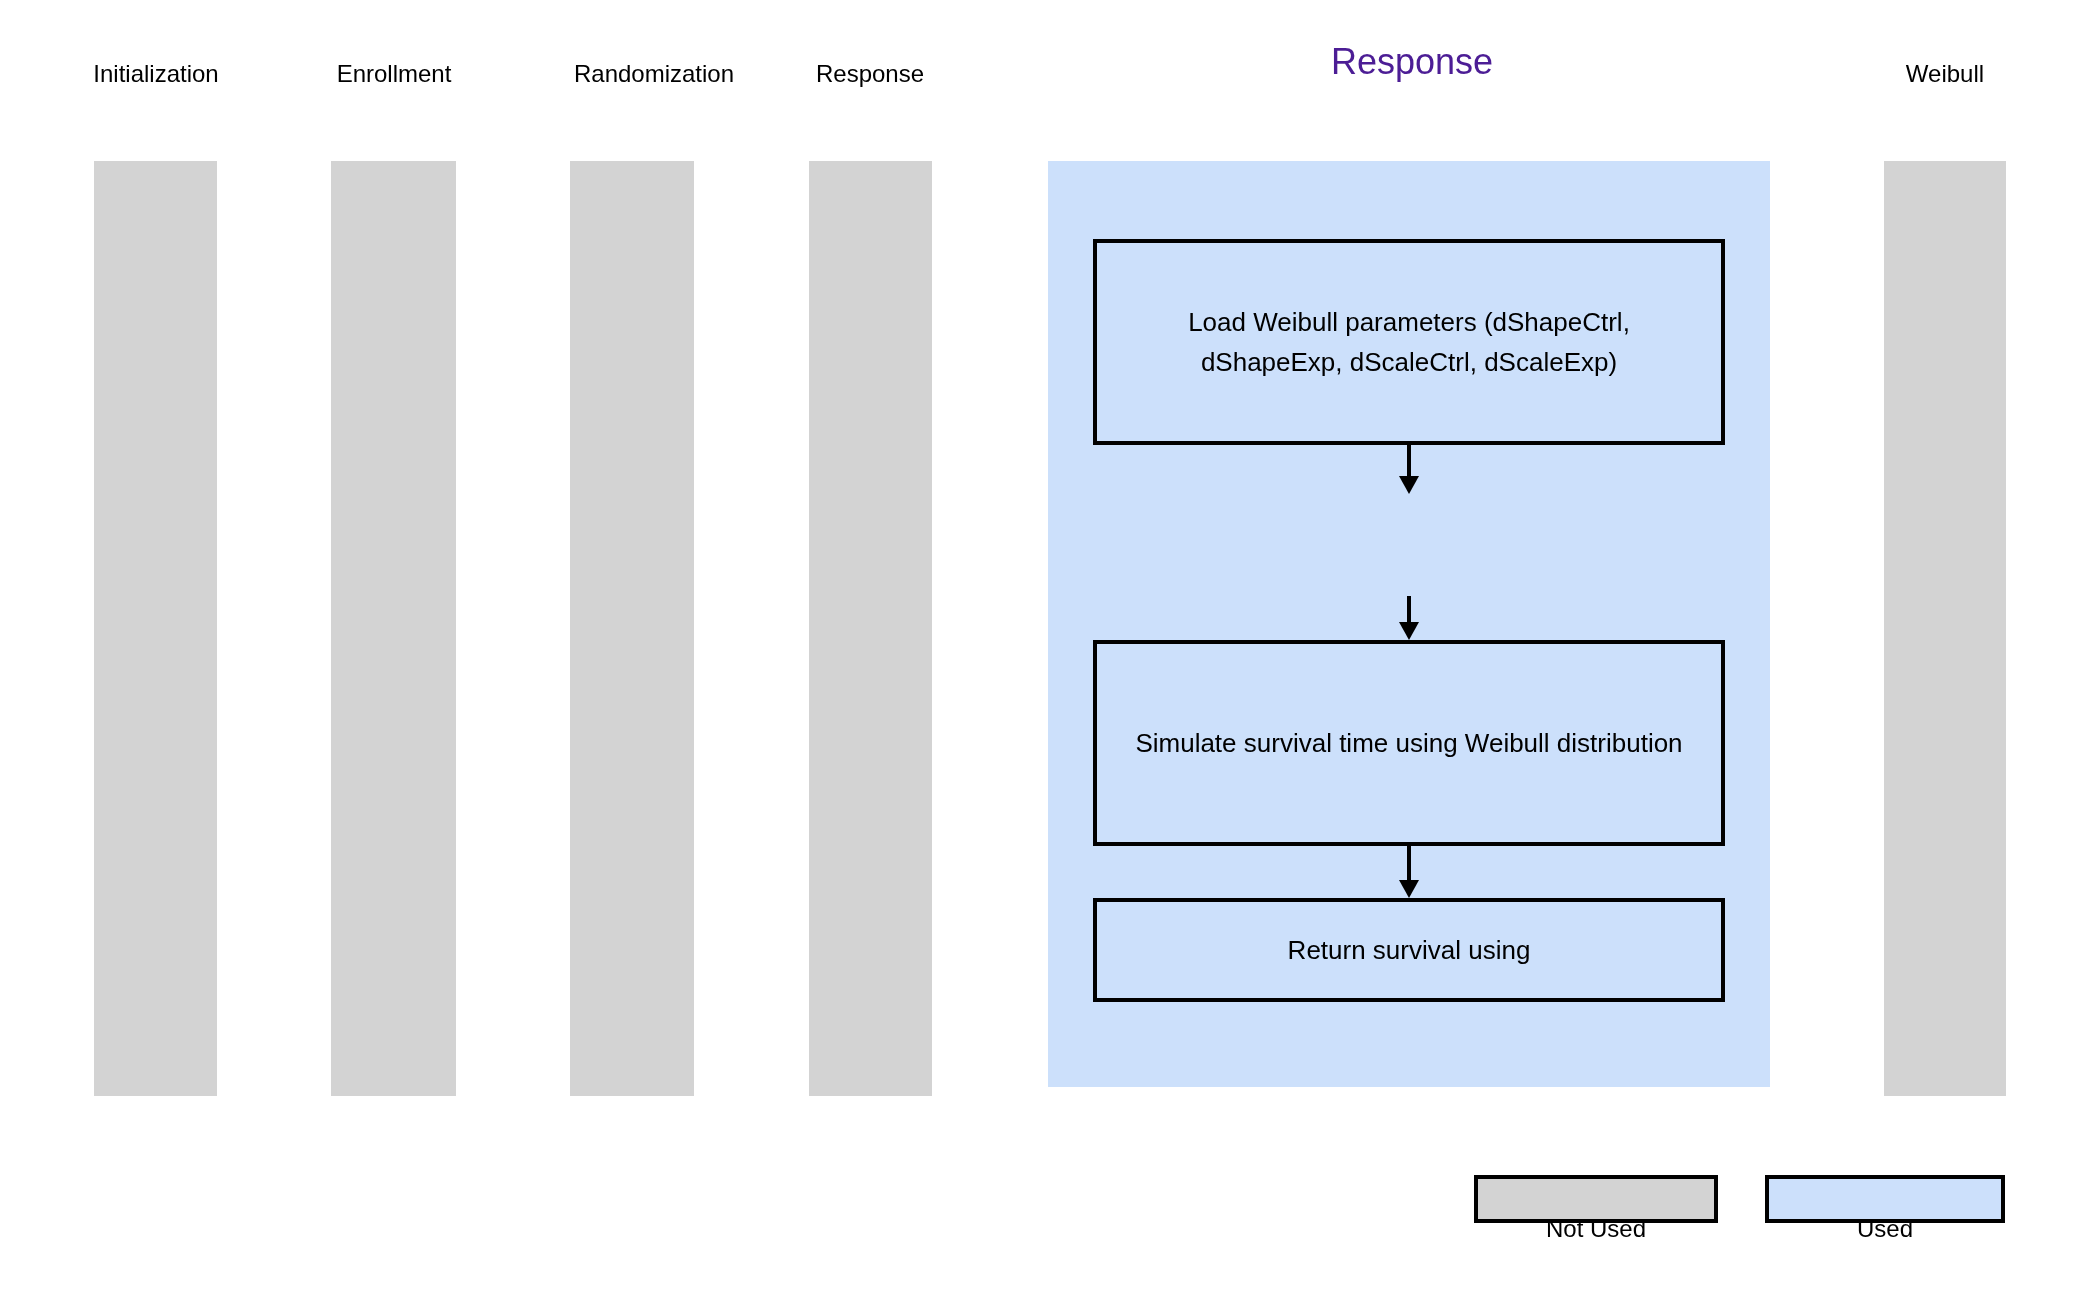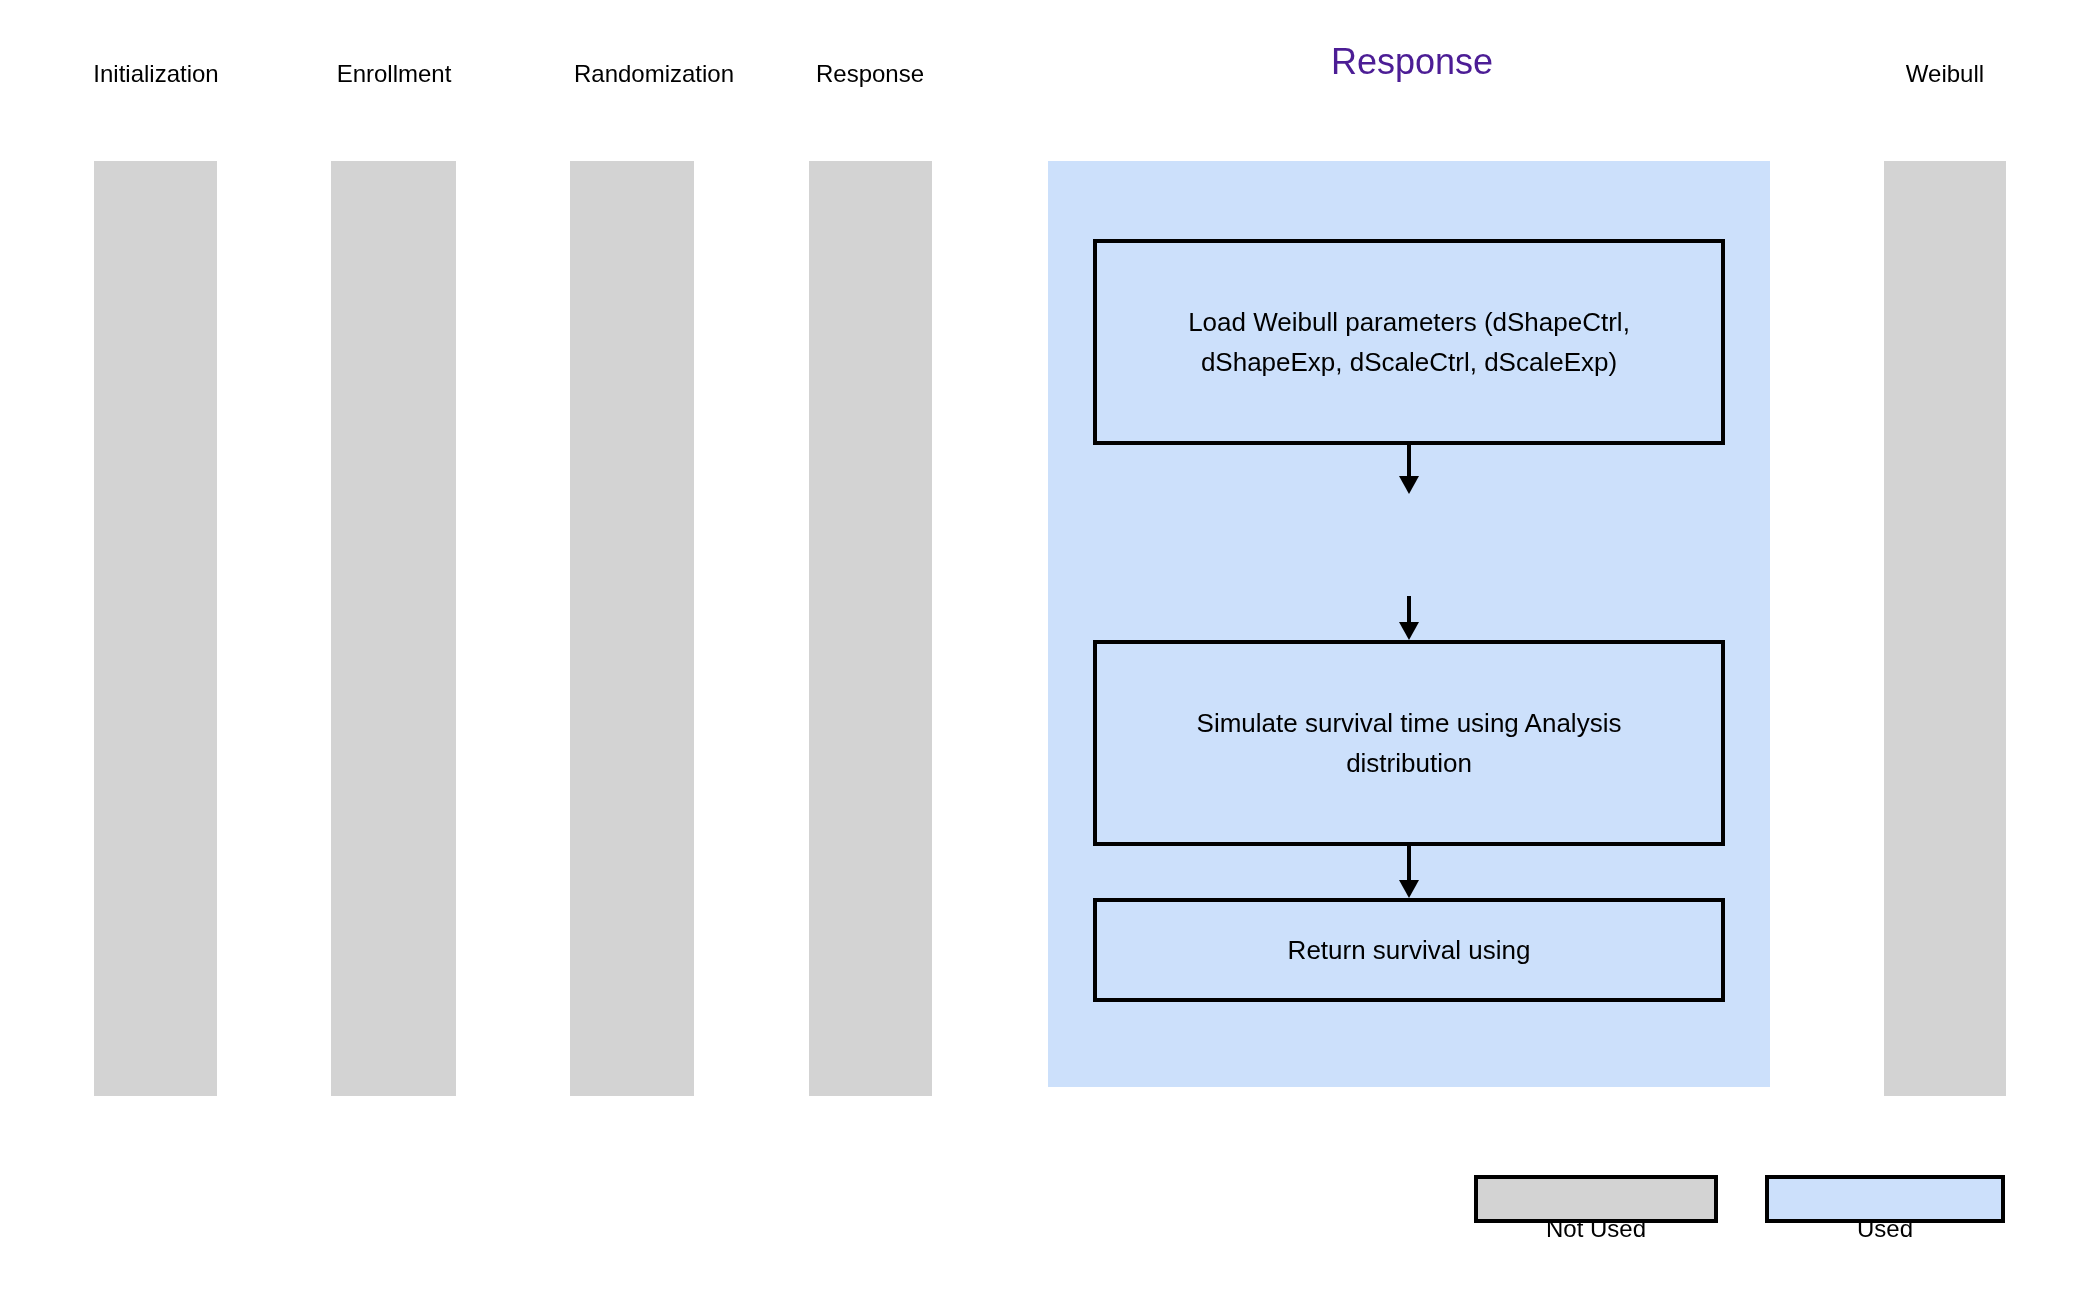--- a/index.html
+++ b/index.html
@@ -124,21 +124,21 @@
       <polygon points="3,31 23,31 13,49" fill="#000"></polygon>
     </svg>
 
 
     <svg class="arr a2" width="26" height="44" viewBox="0 0 26 44">
       <line x1="13" y1="0" x2="13" y2="29" stroke="#000" stroke-width="4"></line>
       <polygon points="3,26 23,26 13,44" fill="#000"></polygon>
     </svg>
 
     <div class="fbox b3">
-      <span>Simulate survival time using Analysis distribution</span>
+      <span>Simulate survival time using Weibull distribution</span>
     </div>
 
     <svg class="arr a3" width="26" height="52" viewBox="0 0 26 52">
       <line x1="13" y1="0" x2="13" y2="37" stroke="#000" stroke-width="4"></line>
       <polygon points="3,34 23,34 13,52" fill="#000"></polygon>
     </svg>
 
     <div class="fbox b4">
       <span>Return survival using</span>
     </div>

